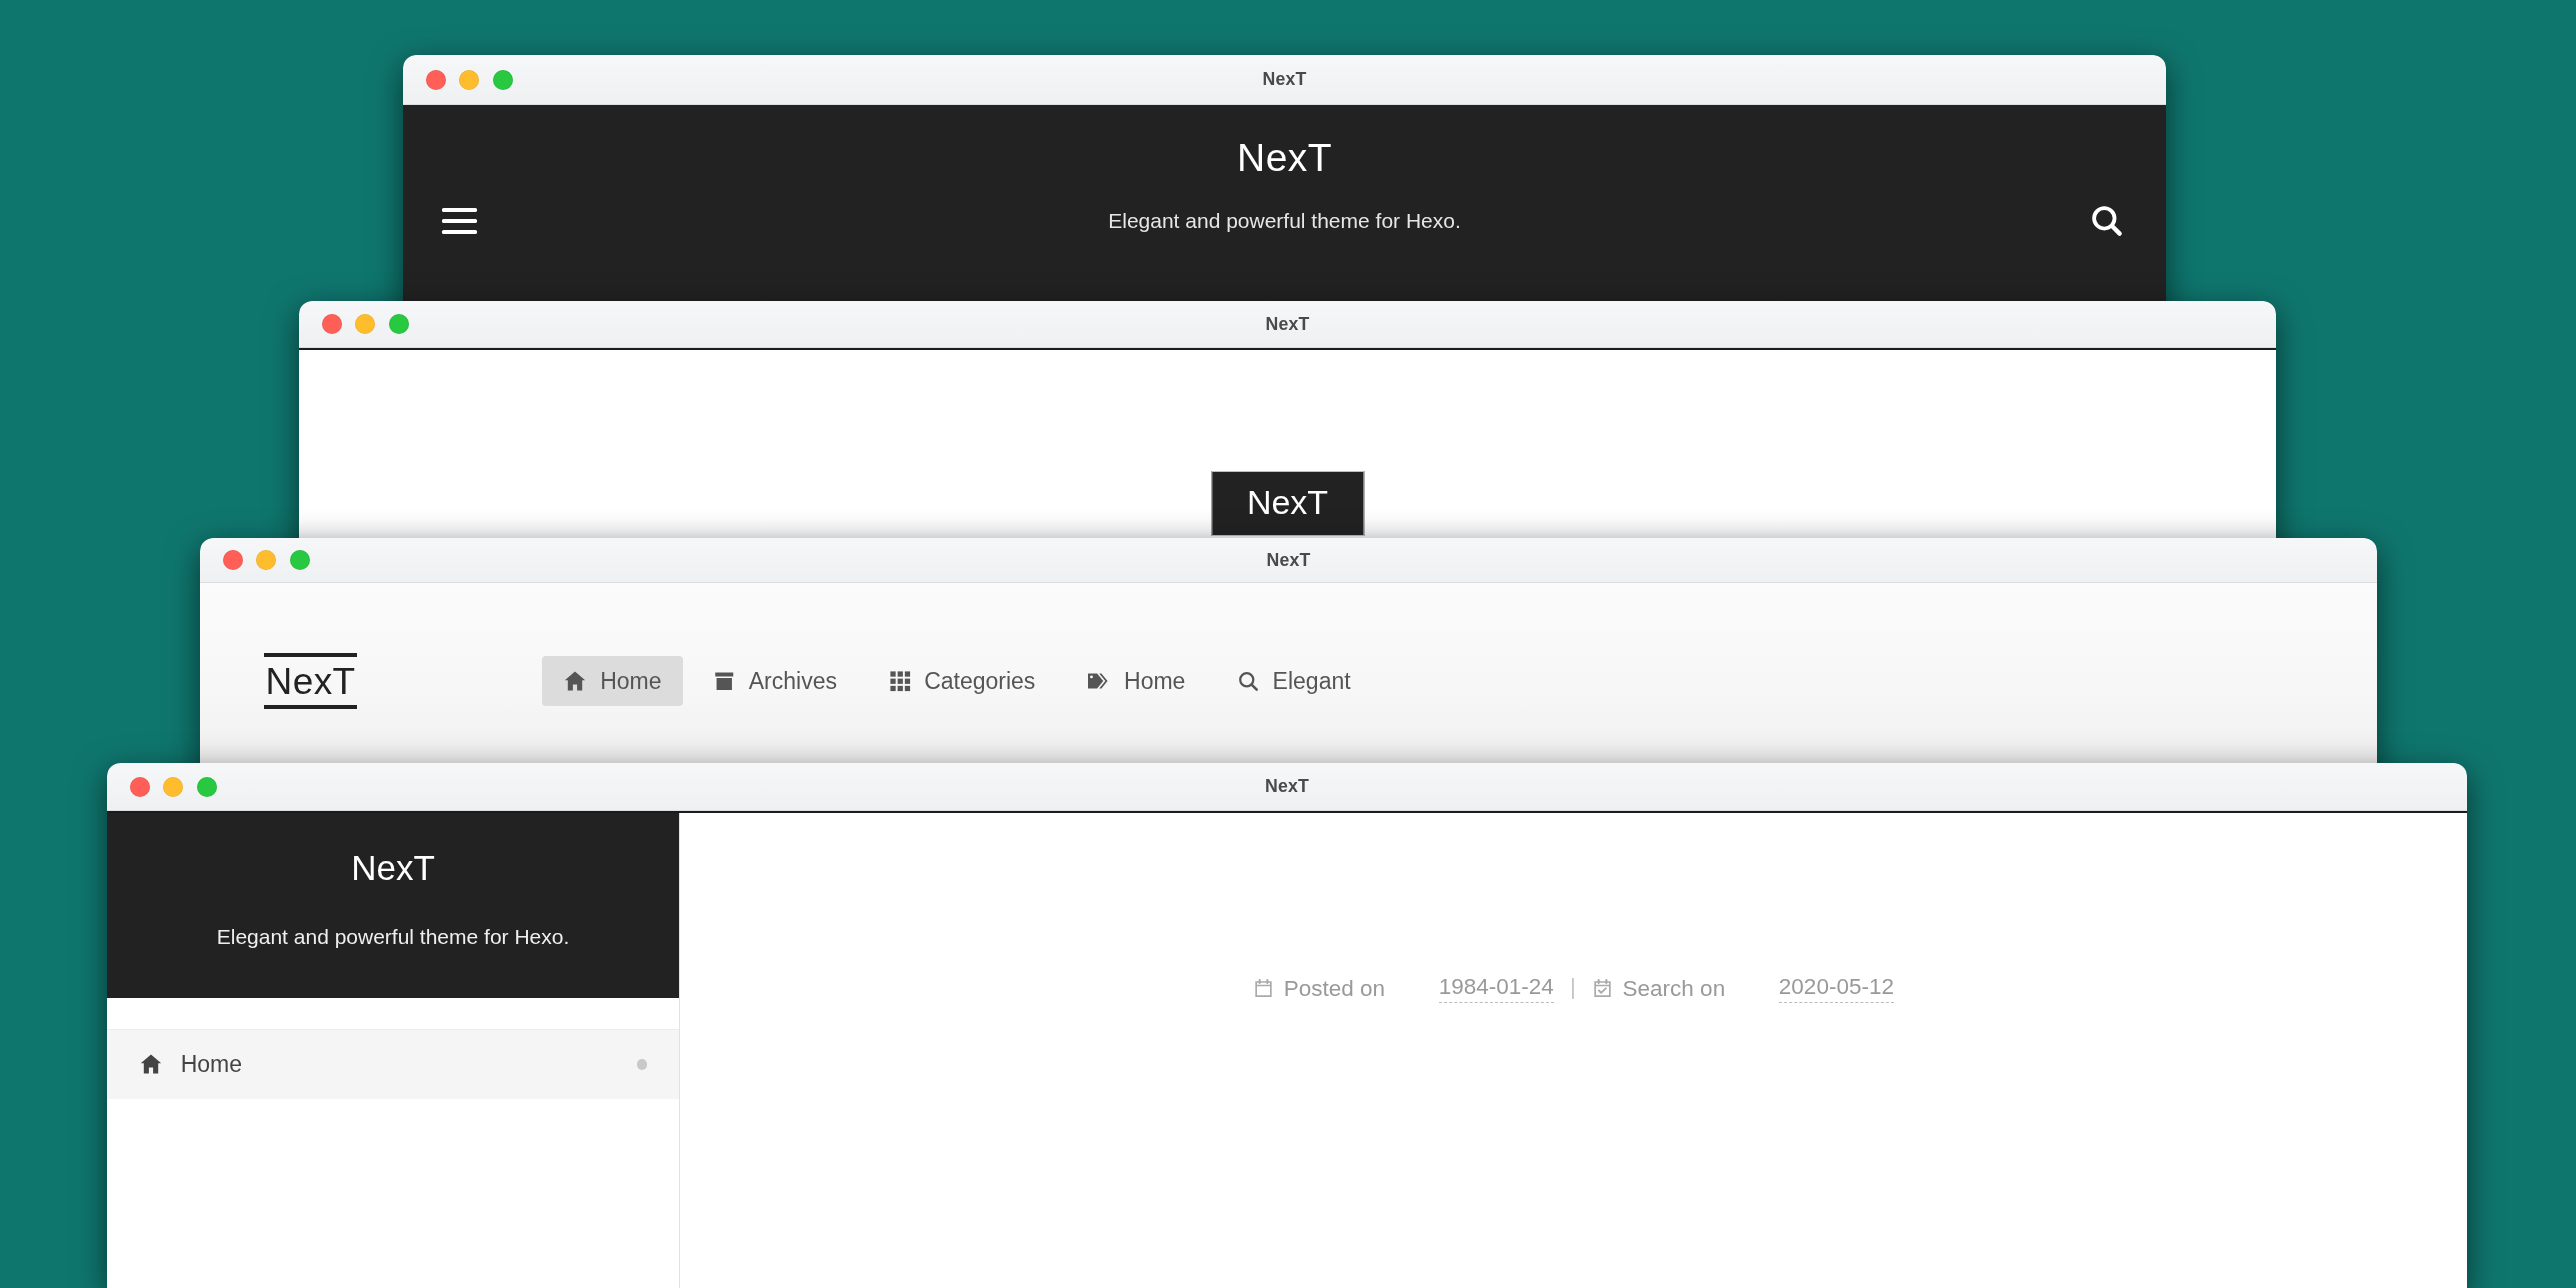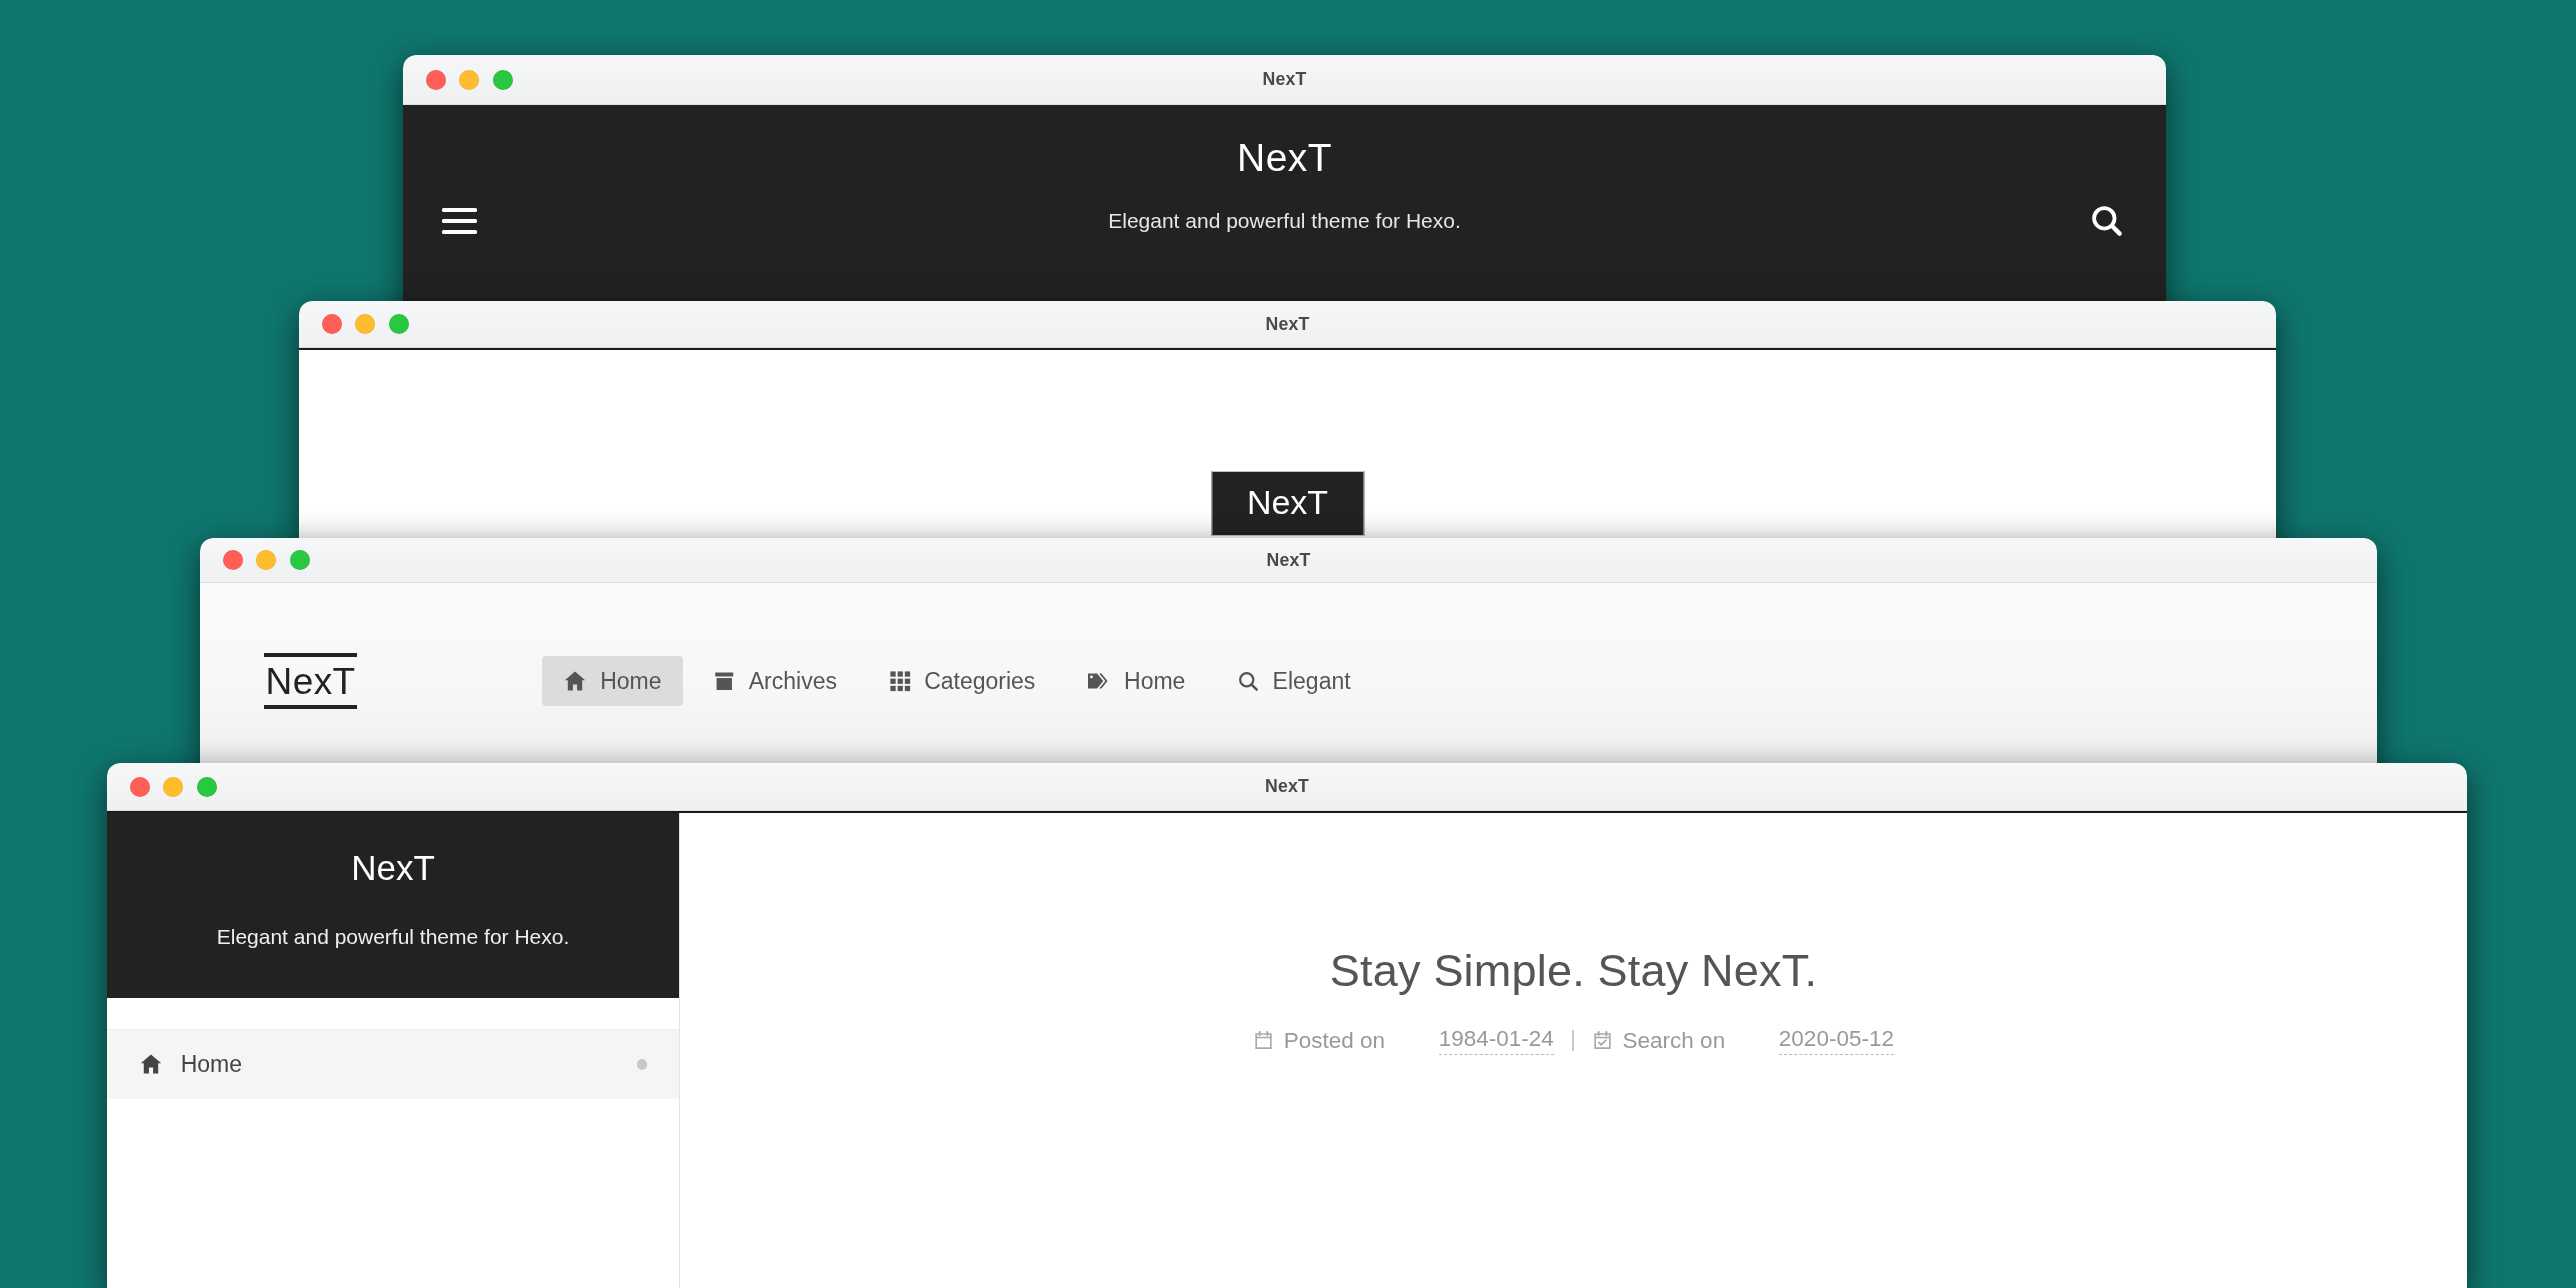--- a/index.html
+++ b/index.html
@@ -244,21 +244,20 @@
                 <path d="M12 2.6 1.8 11.2h3v10.2h5.1v-6h4.2v6h5.1V11.2h3L12 2.6z"></path>
               </svg>
           </span>
           <span>Home</span>
           <span class="side-dot"></span>
         </div>
       </aside>
 
       <main class="w4-main">
         <article class="post">
-          <h1 class="post-title">Stay Simple. Stay NexT.</h1>
           <div class="post-meta">
             <span class="meta-chunk">
               <span>
                 <svg width="21" height="21" viewBox="0 0 24 24">
                   <path fill="none" stroke="#aaa" stroke-width="1.9" d="M3.6 4.6h16.8v16.2H3.6z"></path>
                   <path stroke="#aaa" stroke-width="2.4" stroke-linecap="round" d="M7.6 2.2v3.6M16.4 2.2v3.6"></path>
                   <path fill="none" stroke="#aaa" stroke-width="1.8" d="M3.6 8.6h16.8"></path>
                 </svg>
               </span>
               <span>Posted on</span>

